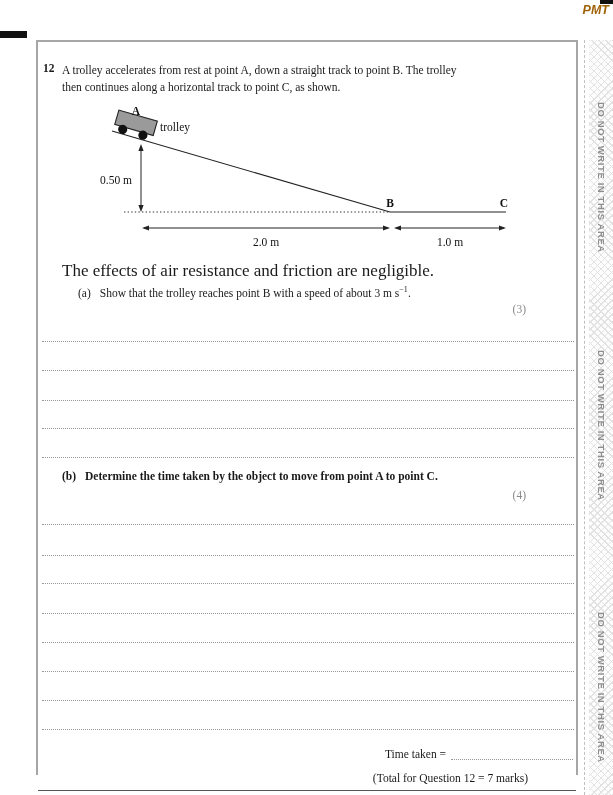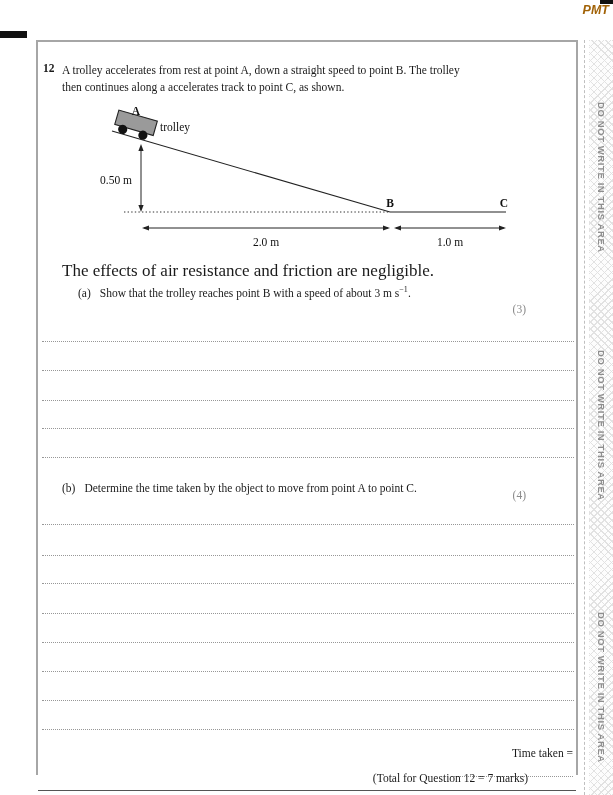--- a/index.html
+++ b/index.html
@@ -17,30 +17,30 @@
   .qbox{
     left:36px;top:40px;width:542px;height:735px;box-sizing:border-box;
     border:2px solid #a6a6a6;border-bottom:none;background:#fff;padding-left:37px;
   }
   .qnum{left:5px;top:20px;font-weight:bold;font-size:11.5px;}
   .qintro{left:24px;top:20px;font-size:11.5px;line-height:16.5px;}
   .qintro div{white-space:nowrap;}
   .note{left:24px;top:219px;font-size:17px;}
   .part{font-size:11.5px;white-space:nowrap;}
   .part-a{left:40px;top:245px;}
-  .part-b{left:24px;top:440px;}
+  .part-b{left:24px;top:428px;font-weight:bold;}
   .plabel{display:inline-block;margin-right:9px;}
   .marks{font-size:11.5px;color:#8a8a8a;}
   .marks-a{right:50px;top:261px;}
   .marks-b{right:50px;top:447px;}
   sup{font-size:8px;vertical-align:super;line-height:0;}
   
   .ansline{left:4px;right:2px;height:0;border-top:1px dotted #979797;}
   
-  .time-row{right:3px;top:705px;display:flex;align-items:flex-end;gap:5px;font-size:11.5px;flex-direction:column;}
+  .time-row{right:3px;top:705px;display:flex;align-items:flex-end;gap:5px;font-size:11.5px;}
   .dotfield{display:inline-block;width:122px;height:12px;border-bottom:1px dotted #979797;}
   
   .total-row{right:48px;top:730px;font-weight:normal;font-size:11.5px;}
   .bottom-rule{left:0;right:0;top:748px;height:0;border-top:1.5px solid #555;}
   
   .dashed-edge{left:584px;top:40px;bottom:0;width:0;border-left:1px dashed #bfbfbf;}
   .strip{
     left:589px;top:40px;width:24px;height:755px;
     background:
       repeating-linear-gradient(45deg,#e2e2e2 0 1px,transparent 1px 5px),
@@ -62,22 +62,22 @@
 <body>
 
 <div class="abs bar-top-right"></div>
 <div class="abs pmt">PMT</div>
 <div class="abs bar-top-left"></div>
 
 <div class="abs qbox">
 
   <div class="abs qnum">12</div>
   <div class="abs qintro">
-    <div>A trolley accelerates from rest at point A, down a straight speed to point B. The trolley</div>
-    <div>then continues along a accelerates track to point C, as shown.</div>
+    <div>A trolley accelerates from rest at point A, down a straight track to point B. The trolley</div>
+    <div>then continues along a horizontal track to point C, as shown.</div>
   </div>
 
   <svg class="abs" style="left:0;top:58px;" width="540" height="152" viewBox="0 0 540 152">
 
     <line x1="74" y1="31" x2="352" y2="112" stroke="#222" stroke-width="1.1"></line>
 
     <line x1="86" y1="112" x2="352" y2="112" stroke="#333" stroke-width="1" stroke-dasharray="1.4,2.2"></line>
 
     <line x1="352" y1="112" x2="468" y2="112" stroke="#222" stroke-width="1.1"></line>
 

